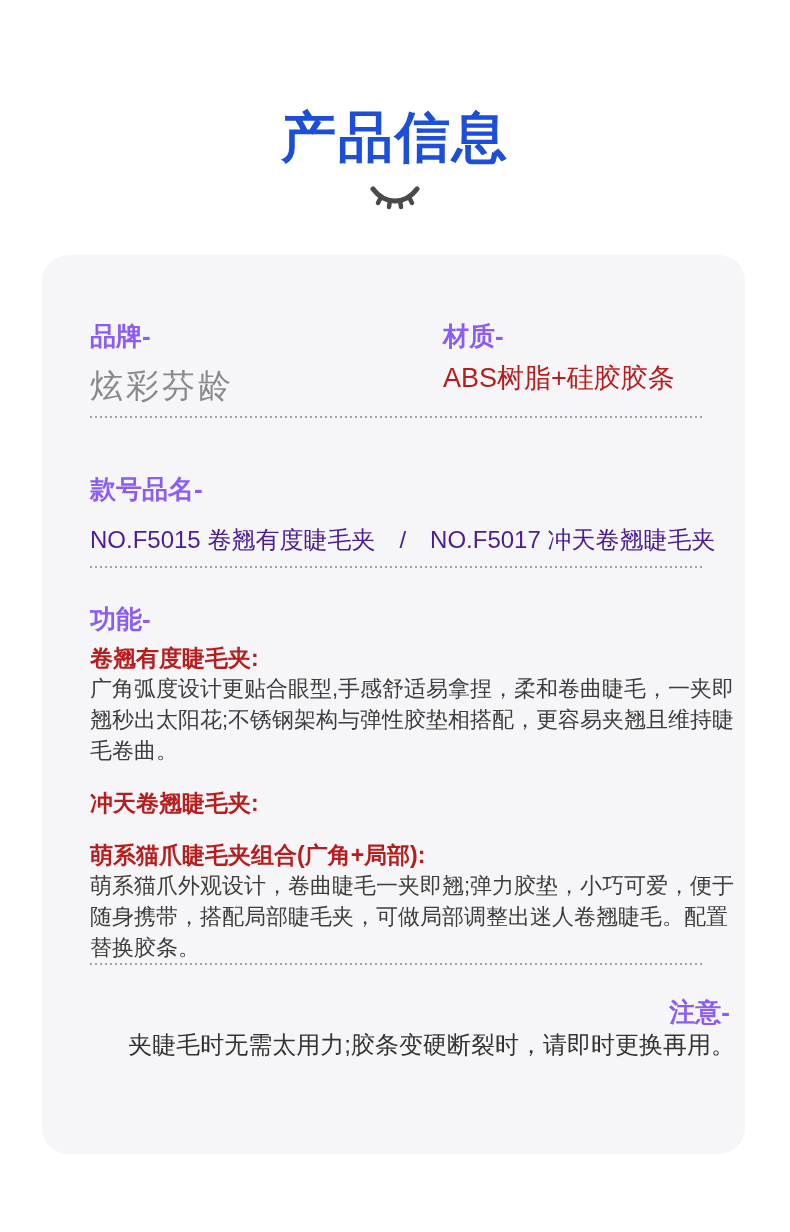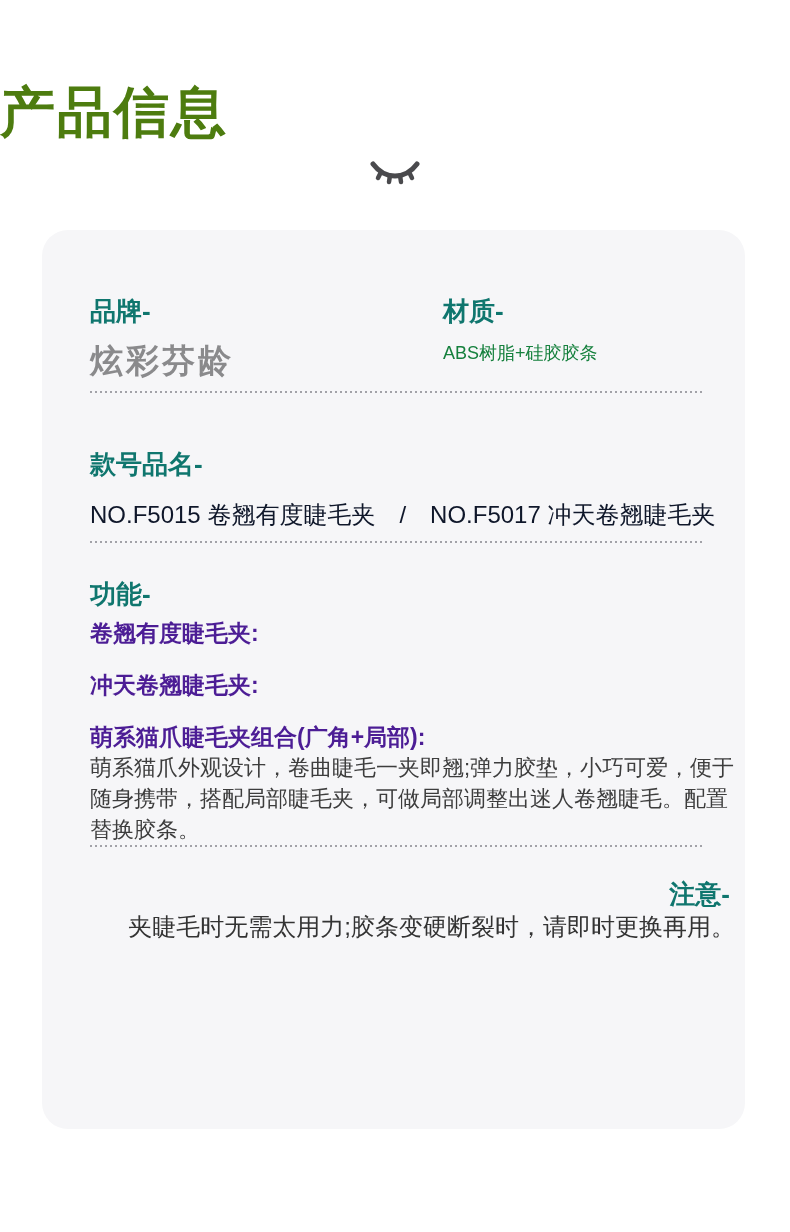--- a/index.html
+++ b/index.html
@@ -3,86 +3,86 @@
 <meta charset="utf-8">
 <style>
   * { margin: 0; padding: 0; box-sizing: border-box; }
   html, body {
     width: 790px; height: 1232px;
     background: #ffffff;
     font-family: "Liberation Sans", "DejaVu Sans", sans-serif;
     overflow: hidden;
   }
   .page-title {
-    padding-top: 85px;
-    text-align: left;
+    padding-top: 110px;
+    text-align: center;
     font-size: 55px;
     font-weight: 800;
     letter-spacing: 2px;
-    color: #4d7c0f;
+    color: #1d4ed8;
     line-height: 1;
   }
   .icon-wrap {
     margin-top: 18px;
     text-align: center;
     height: 30px;
   }
   .card {
     margin: 42px 0 0 42px;
     width: 703px;
     height: 899px;
     background: #f6f6f8;
     border-radius: 26px;
     padding: 66px 15px 0 48px;
   }
   .sec-label {
     font-size: 26px;
     font-weight: 700;
-    color: #0f766e;
+    color: #8b5cf6;
     line-height: 31px;
   }
   .top-row { display: flex; }
   .col-brand { width: 353px; }
   .col-material { flex: 1; }
   .brand-logo {
     margin-top: 14px;
     font-size: 33px;
-    font-weight: 700;
+    font-weight: 400;
     letter-spacing: 3px;
     color: #8a8a8c;
     line-height: 40px;
   }
   .material-lines { margin-top: 12px; }
   .material-lines .line {
-    font-size: 18px;
-    color: #15803d;
+    font-size: 27px;
+    color: #b91c1c;
     line-height: 29px;
   }
   .divider {
     width: 614px;
     height: 2px;
     background: repeating-linear-gradient(to right, #a2a2a8 0 2px, transparent 2px 5px);
   }
   .divider.d1 { margin-top: 10px; }
   .divider.d2 { margin-top: 6px; }
   .divider.d3 { margin-top: 0px; }
   .model-sec { margin-top: 56px; }
   .model-lines { margin-top: 14px; }
   .model-lines .line {
     font-size: 24px;
-    color: #0f172a;
+    color: #4c1d95;
     line-height: 41px;
   }
   .features-sec { margin-top: 36px; }
   .feature-item { margin-top: 8px; }
   .feature-item + .feature-item { margin-top: 22px; }
   .feature-title {
     font-size: 23px;
     font-weight: 700;
-    color: #4c1d95;
+    color: #b91c1c;
     line-height: 30px;
   }
   .feature-desc {
     font-size: 22px;
     color: #3d3d3d;
     line-height: 31px;
     width: 645px;
   }
   .notice-sec { margin-top: 32px; text-align: right; }
   .notice-text {
@@ -133,20 +133,21 @@
     </div>
   </div>
 
   <div class="divider d2"></div>
 
   <div class="features-sec">
     <div class="sec-label">功能-</div>
 
     <div class="feature-item">
       <div class="feature-title">卷翘有度睫毛夹:</div>
+      <div class="feature-desc">广角弧度设计更贴合眼型,手感舒适易拿捏，柔和卷曲睫毛，一夹即翘秒出太阳花;不锈钢架构与弹性胶垫相搭配，更容易夹翘且维持睫毛卷曲。</div>
     </div>
 
     <div class="feature-item">
       <div class="feature-title">冲天卷翘睫毛夹:</div>
     </div>
 
     <div class="feature-item">
       <div class="feature-title">萌系猫爪睫毛夹组合(广角+局部):</div>
       <div class="feature-desc">萌系猫爪外观设计，卷曲睫毛一夹即翘;弹力胶垫，小巧可爱，便于随身携带，搭配局部睫毛夹，可做局部调整出迷人卷翘睫毛。配置替换胶条。</div>
     </div>

